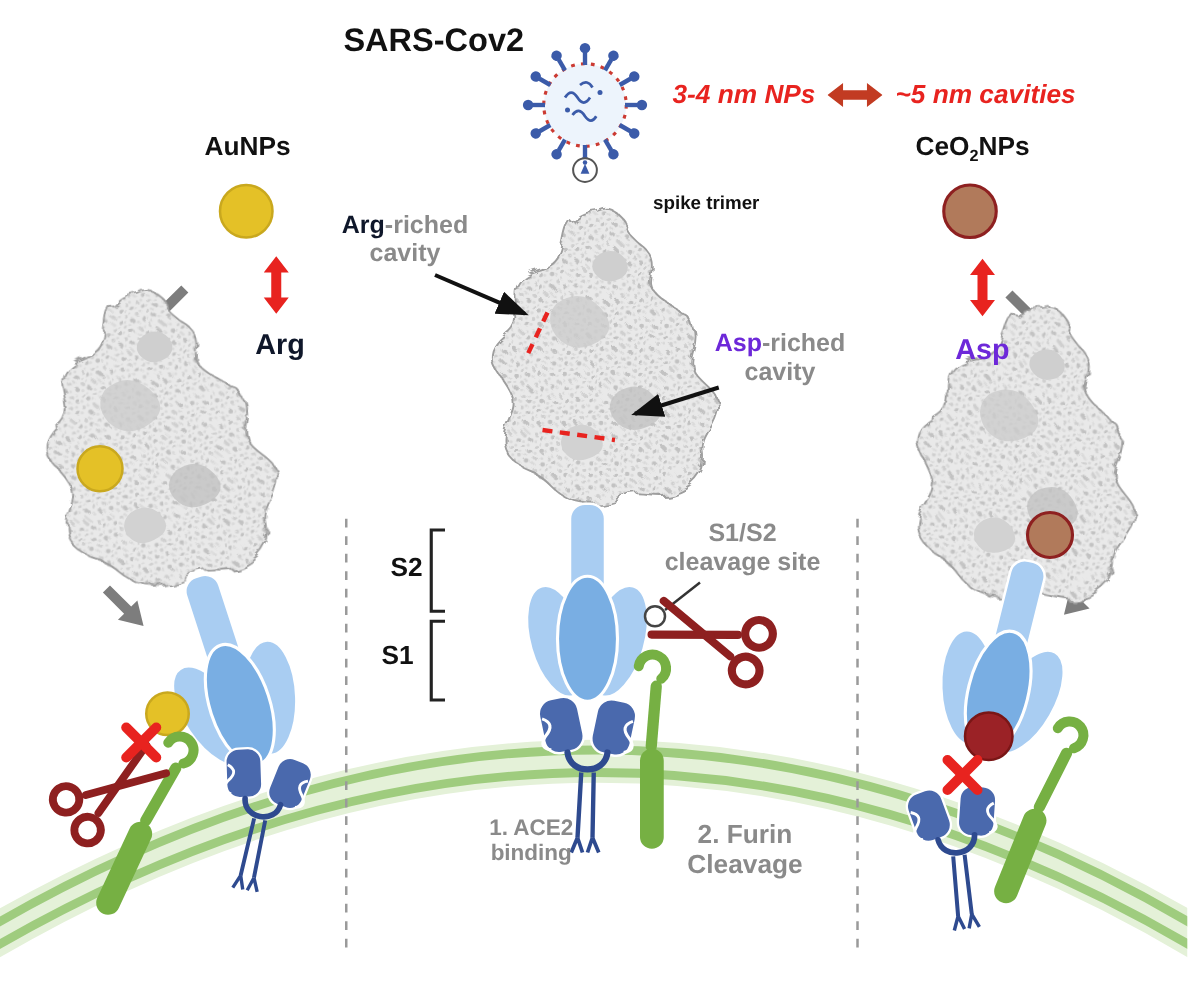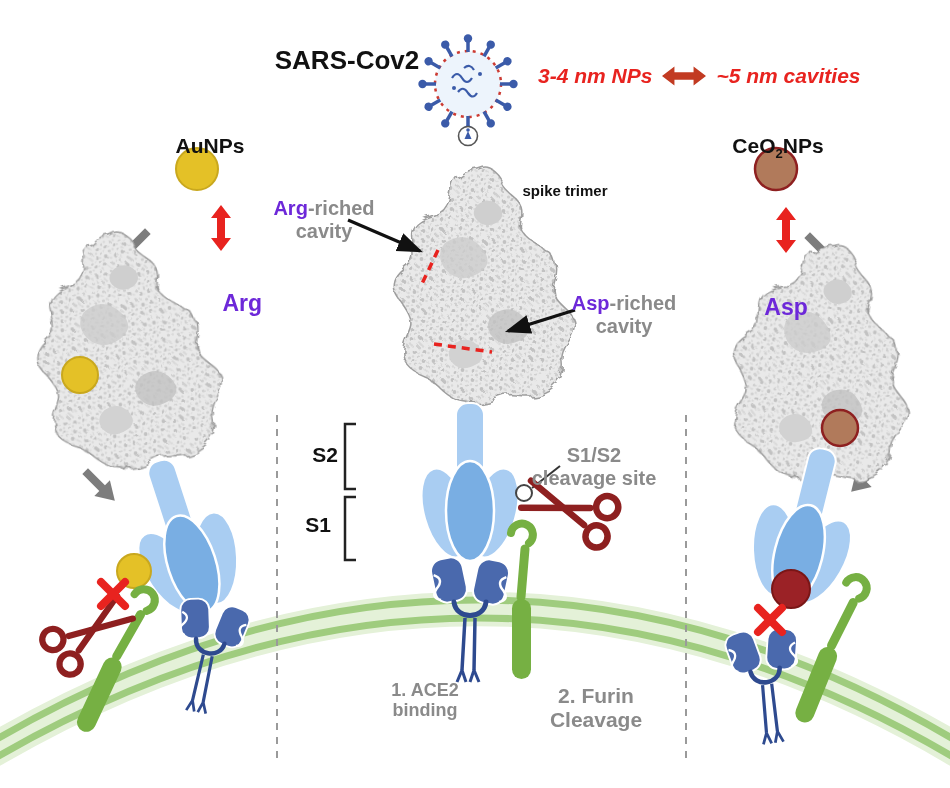--- a/index.html
+++ b/index.html
@@ -2,24 +2,24 @@
 <html><head>
 <meta charset="utf-8">
 <style>
   html,body{margin:0;padding:0;background:#fff;}
   .canvas{
     position:relative;width:950px;height:788px;background:#ffffff;
     font-family:"Liberation Sans",sans-serif;overflow:hidden;
   }
   .art{position:absolute;left:0;top:0;}
   .lbl{position:absolute;font-weight:bold;color:#111;}
-  .lbl2{text-align:center;line-height:1.13;margin-top:28px;}
+  .lbl2{text-align:center;line-height:1.13;}
   .gray{color:#8a8a8a;}
   .red{color:#e8231f;font-style:italic;}
-  .orange{color:#6d28d9;text-align:right;}
+  .orange{color:#0f172a;}
   .blue{color:#6d28d9;}
   .redrow{display:flex;align-items:center;gap:10px;font-size:21px;}
   sub{font-size:62%;}
 </style>
 </head>
 <body>
 
 <div class="canvas">
 
   <svg class="art" width="950" height="788" viewBox="0 0 950 788">
@@ -196,21 +196,21 @@
   <div class="lbl lbl2" style="left:252px;top:18px;width:190px;font-size:26px;">SARS-Cov2</div>
 
   <div class="lbl redrow red" style="left:538px;top:64px;">
     <span>3-4 nm NPs</span>
     <svg width="44" height="20" viewBox="0 0 46 20">
       <polygon points="0,10 13,0 13,6 33,6 33,0 46,10 33,20 33,14 13,14 13,20" fill="#c23b22"></polygon>
     </svg>
     <span>~5 nm cavities</span>
   </div>
 
-  <div class="lbl lbl2" style="left:158px;top:106px;width:104px;font-size:21px;">AuNPs</div>
+  <div class="lbl lbl2" style="left:146px;top:106px;width:104px;font-size:21px;">AuNPs</div>
 
   <div class="lbl lbl2" style="left:720px;top:106px;width:116px;font-size:21px;">
     <span>CeO</span><sub>2</sub><span>NPs</span>
   </div>
 
   <div class="lbl lbl2" style="left:494px;top:155px;width:142px;font-size:15px;">spike trimer</div>
 
   <div class="lbl lbl2 gray" style="left:260px;top:169px;width:128px;font-size:20px;">
     <span class="orange">Arg</span><span>-riched</span><br>
     <span>cavity</span>

